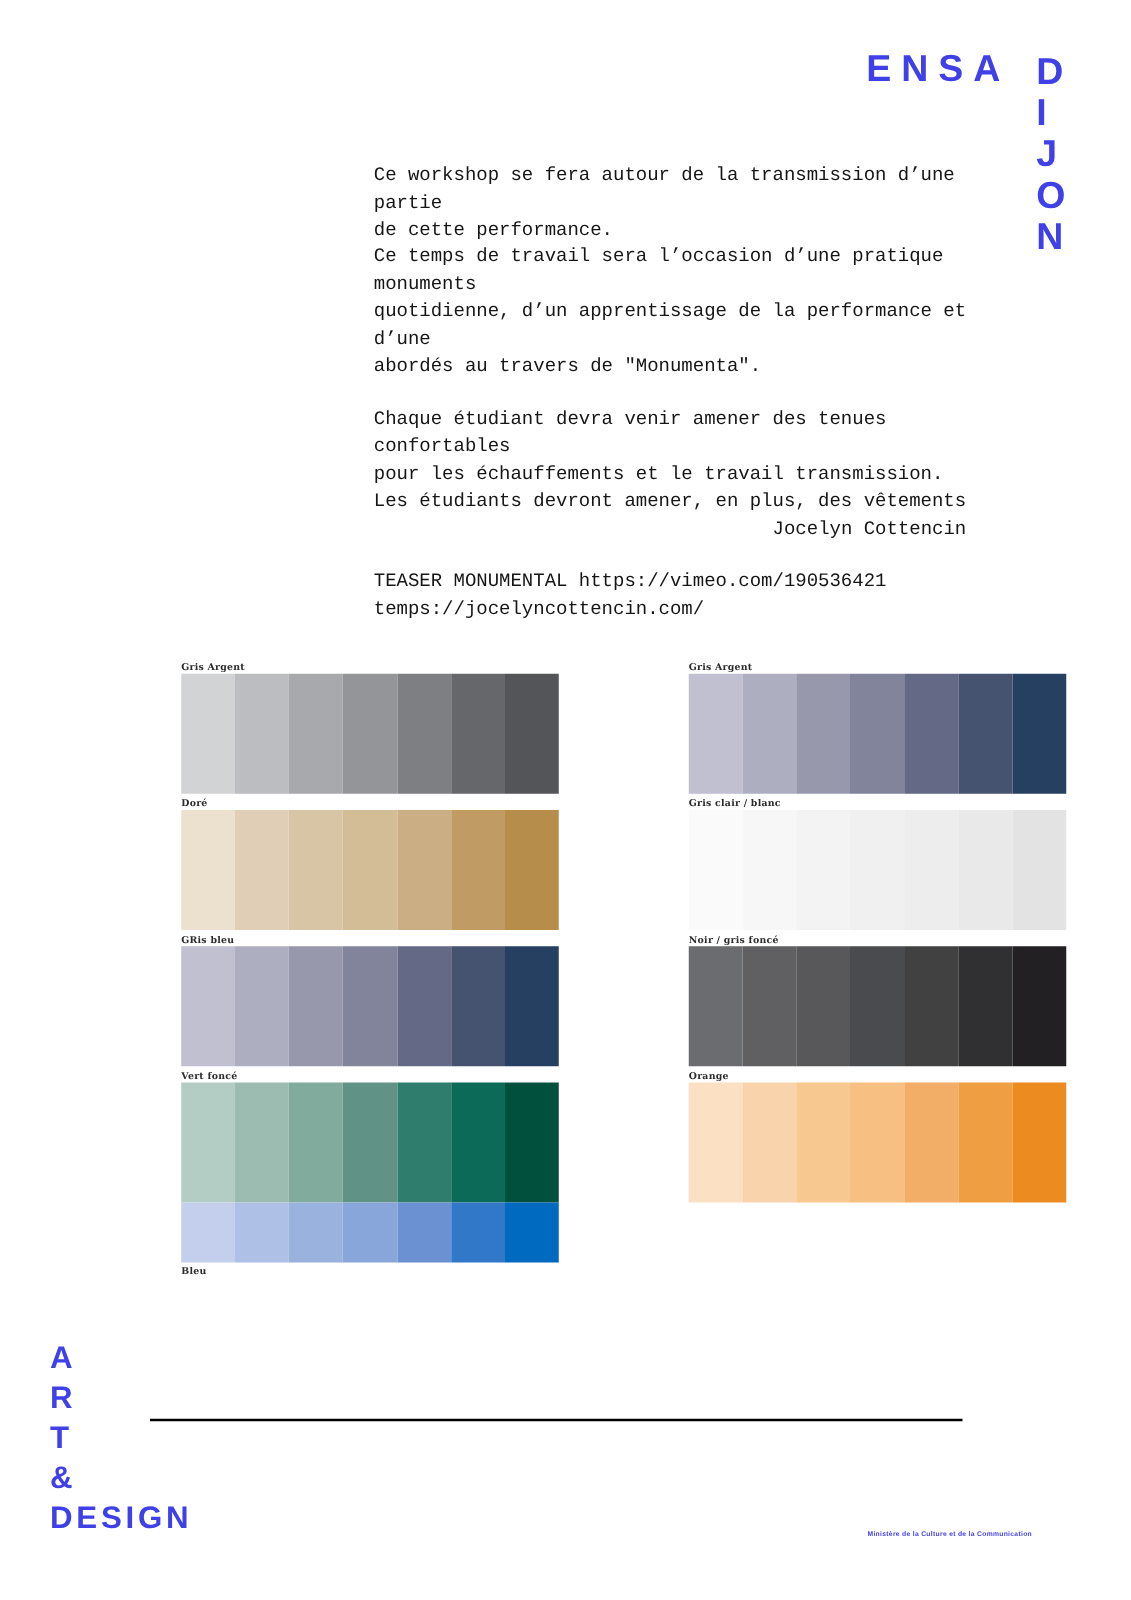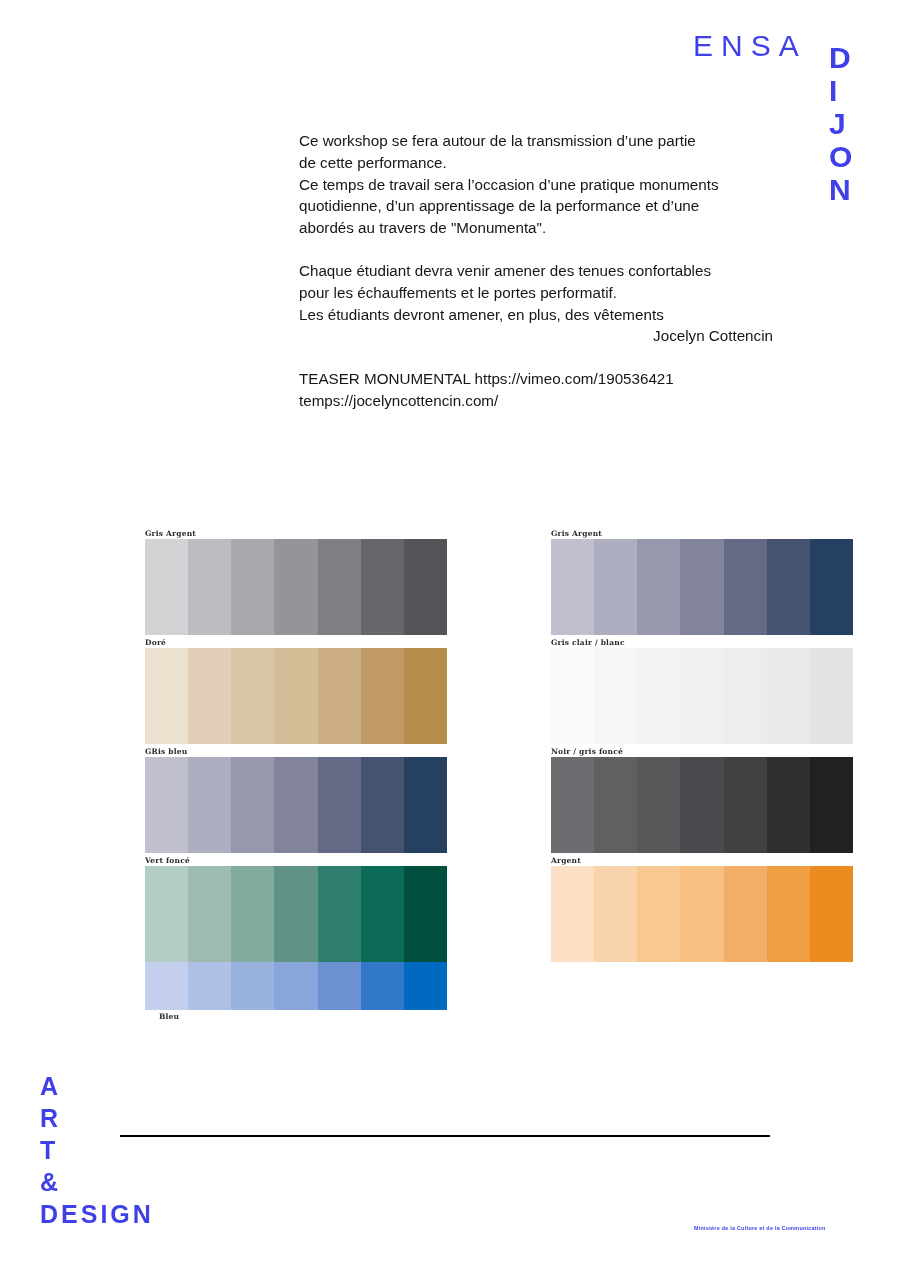--- a/index.html
+++ b/index.html
@@ -17,23 +17,23 @@
     width: 905px;
     height: 1280px;
     background: #ffffff;
     overflow: hidden;
   }
 
   
   #brand-ensa {
     position: absolute;
     left: 693px;
-    top: 31px;
+    top: 41px;
     font-size: 30px;
-    font-weight: normal;
+    font-weight: bold;
     letter-spacing: 8px;
     color: #4040e8;
     line-height: 1;
     white-space: nowrap;
   }
   #brand-dijon {
     position: absolute;
     left: 829px;
     top: 41px;
     font-size: 30px;
@@ -47,21 +47,21 @@
   
   #body-text {
     position: absolute;
     left: 299px;
     top: 130px;
     width: 480px;
     font-size: 15.2px;
     line-height: 21.8px;
     color: #161616;
   }
-  #body-text p { margin: 0; }
+  #body-text p { margin: 0; font-family: Liberation Mono, monospace; }
   .para-gap { height: 21px; }
   .signature {
     text-align: right;
     padding-right: 6px;
   }
   .links { margin-top: 0; }
 
   
   .palette-col {
     position: absolute;
@@ -73,21 +73,21 @@
   .palette-label {
     font-family: "DejaVu Serif", serif;
     font-size: 7.5px;
     font-weight: bold;
     color: #2b2b2b;
     line-height: 11px;
     height: 11px;
     letter-spacing: 0.2px;
     white-space: nowrap;
   }
-  .palette-label.below { margin-top: 1px; margin-left: 14px; }
+  .palette-label.below { margin-top: 1px; }
 
   .ramp {
     display: flex;
     width: 302px;
   }
   .ramp .swatch { flex: 1 1 0; }
   .ramp.h96  .swatch { height: 96px; }
   .ramp.h48  .swatch { height: 48px; }
 
   .block-gap { height: 2px; }
@@ -141,21 +141,21 @@
   <div id="body-text">
     <p>Ce workshop se fera autour de la transmission d’une partie</p>
     <p>de cette performance.</p>
     <p>Ce temps de travail sera l’occasion d’une pratique monuments</p>
     <p>quotidienne, d’un apprentissage de la performance et d’une</p>
     <p>abordés au travers de "Monumenta".</p>
 
     <div class="para-gap"></div>
 
     <p>Chaque étudiant devra venir amener des tenues confortables</p>
-    <p>pour les échauffements et le portes performatif.</p>
+    <p>pour les échauffements et le travail transmission.</p>
     <p>Les étudiants devront amener, en plus, des vêtements</p>
 
     <p class="signature">Jocelyn Cottencin</p>
 
     <div class="para-gap"></div>
 
     <p class="links">TEASER MONUMENTAL https://vimeo.com/190536421</p>
     <p class="links">temps://jocelyncottencin.com/</p>
   </div>
 
@@ -259,21 +259,21 @@
           <div class="swatch" title="#606062" style="background: rgb(96, 96, 98);"></div>
           <div class="swatch" title="#58585a" style="background: rgb(88, 88, 90);"></div>
           <div class="swatch" title="#4a4b4e" style="background: rgb(74, 75, 78);"></div>
           <div class="swatch" title="#414142" style="background: rgb(65, 65, 66);"></div>
           <div class="swatch" title="#302f31" style="background: rgb(48, 47, 49);"></div>
           <div class="swatch" title="#222022" style="background: rgb(34, 32, 34);"></div>
         </div>
       </div>
       <div class="block-gap"></div>
       <div>
-        <div class="palette-label">Argent</div>
+        <div class="palette-label">Orange</div>
         <div class="ramp h96">
           <div class="swatch" title="#fbe0c4" style="background: rgb(251, 224, 196);"></div>
           <div class="swatch" title="#f9d3ac" style="background: rgb(249, 211, 172);"></div>
           <div class="swatch" title="#f8c891" style="background: rgb(248, 200, 145);"></div>
           <div class="swatch" title="#f7bf81" style="background: rgb(247, 191, 129);"></div>
           <div class="swatch" title="#f2ad67" style="background: rgb(242, 173, 103);"></div>
           <div class="swatch" title="#ef9f41" style="background: rgb(239, 159, 65);"></div>
           <div class="swatch" title="#ec8c20" style="background: rgb(236, 140, 32);"></div>
         </div>
       </div>

